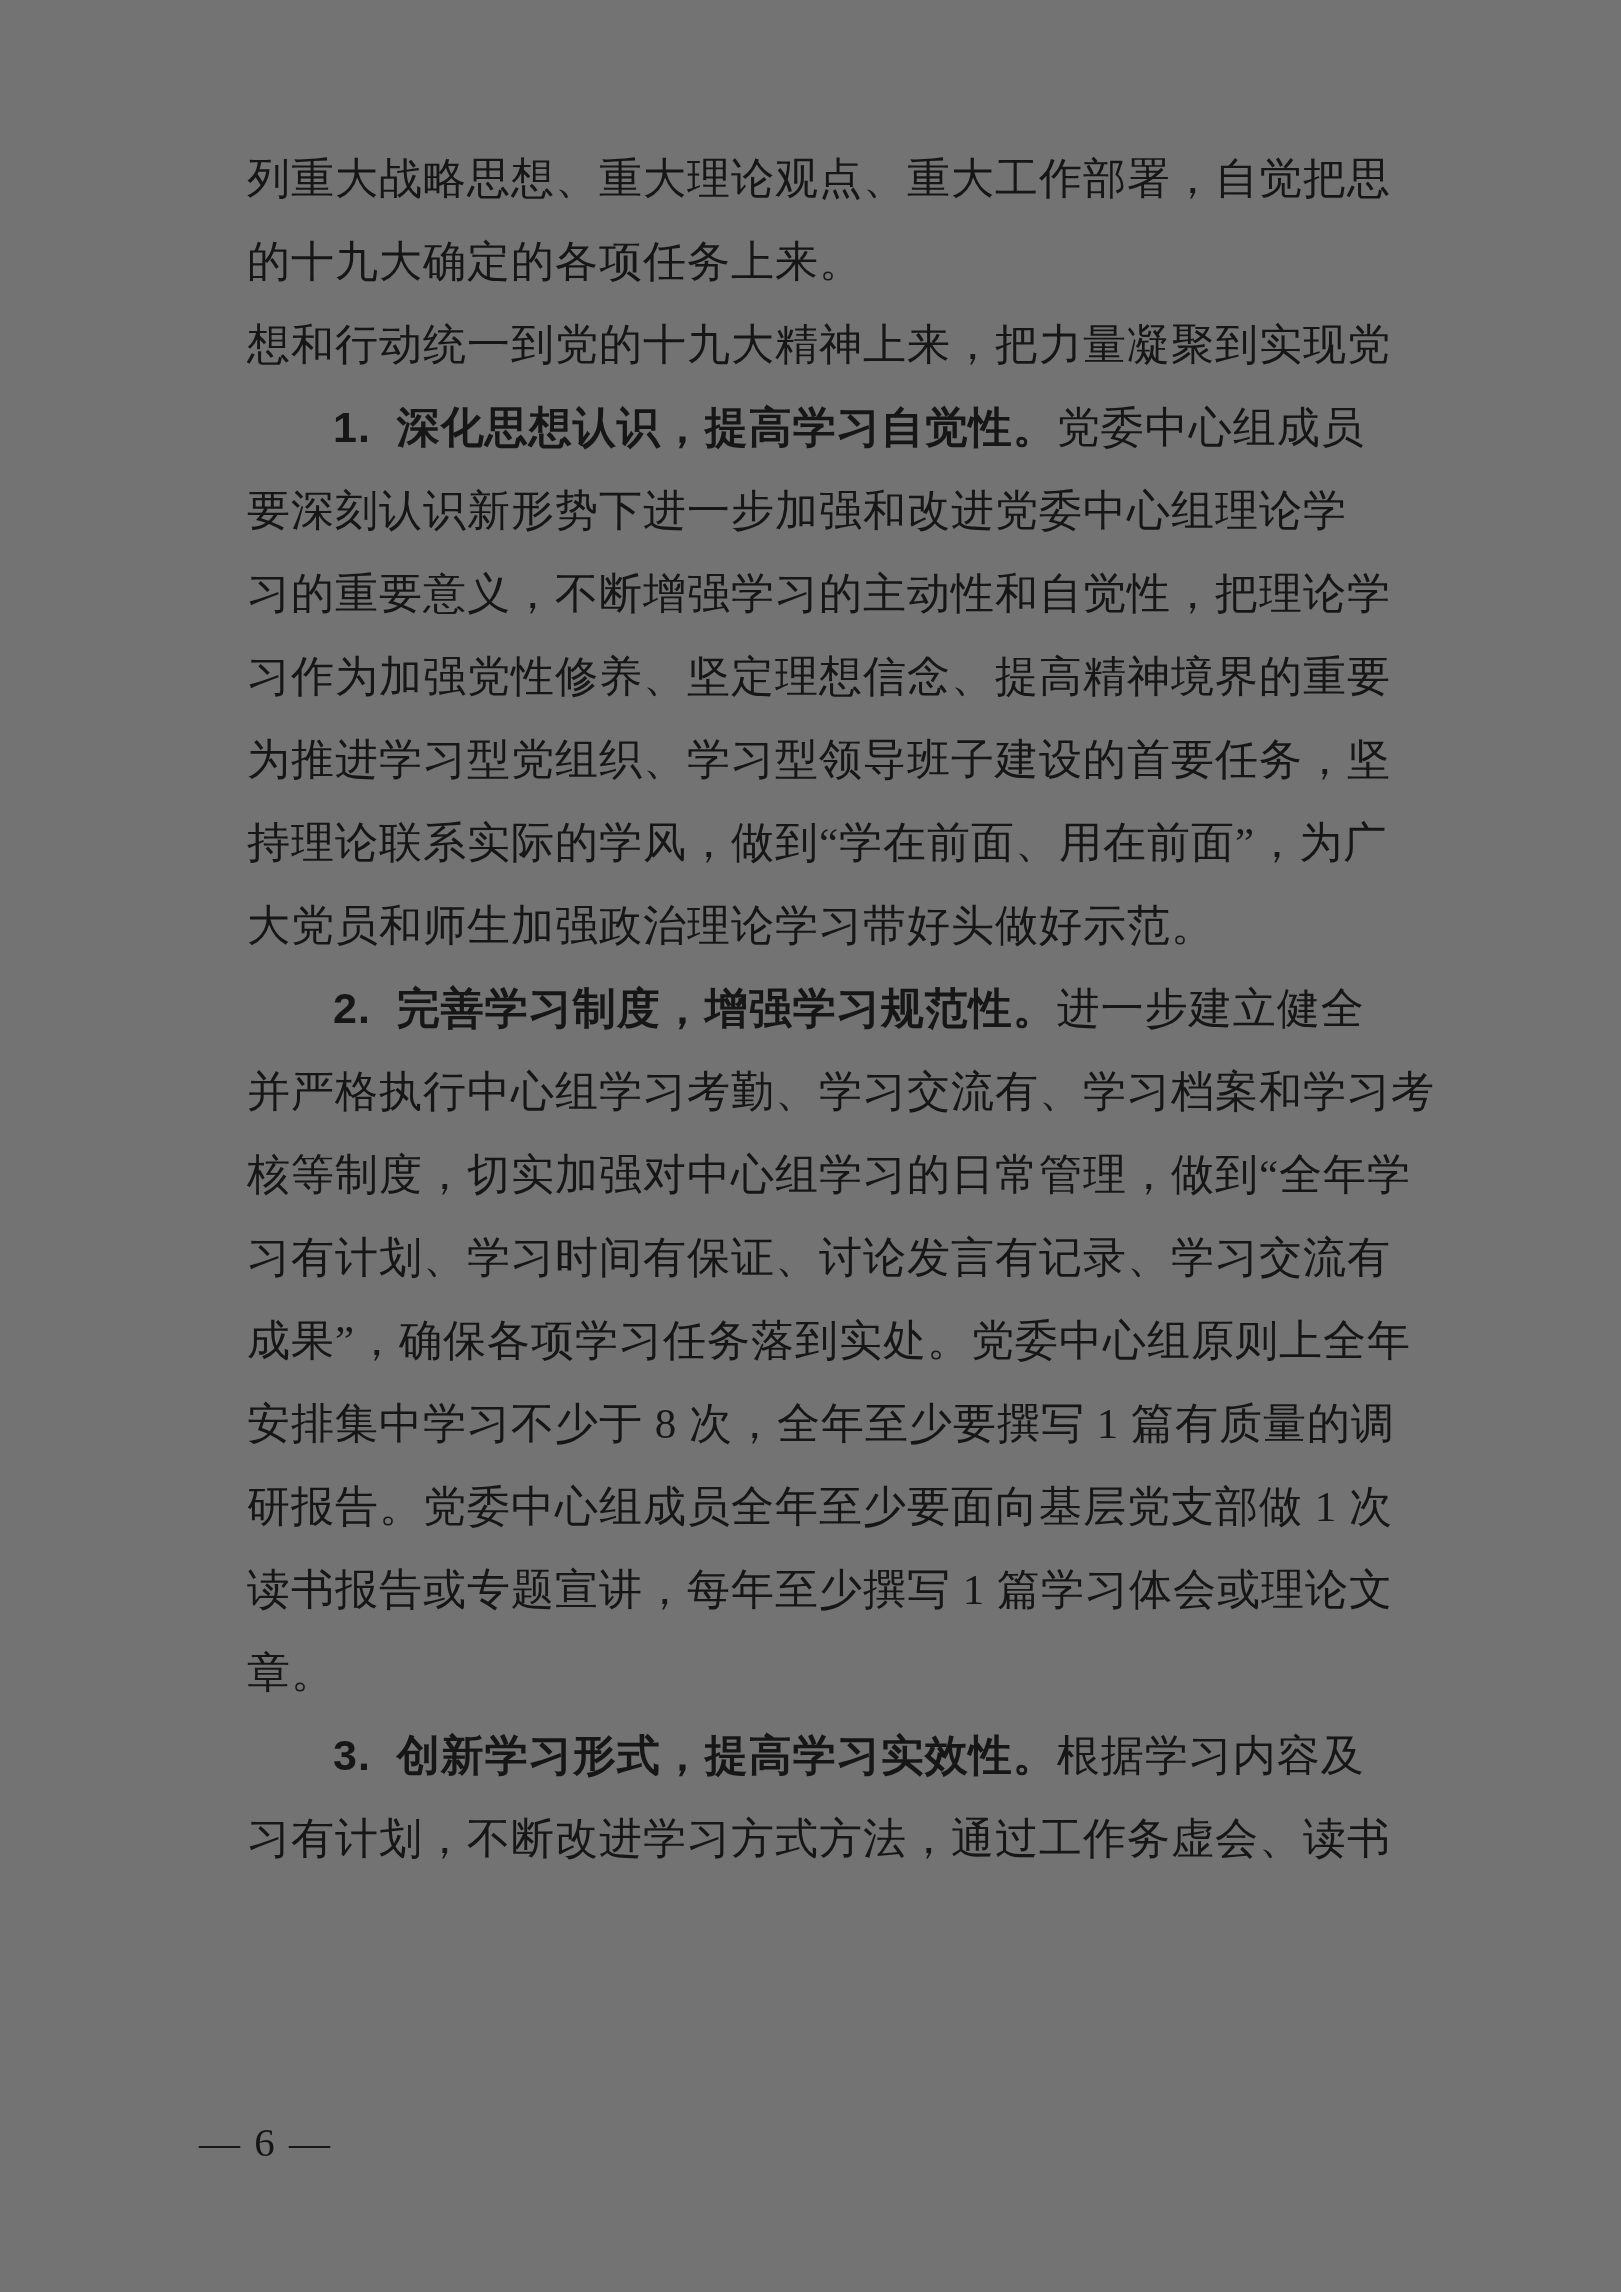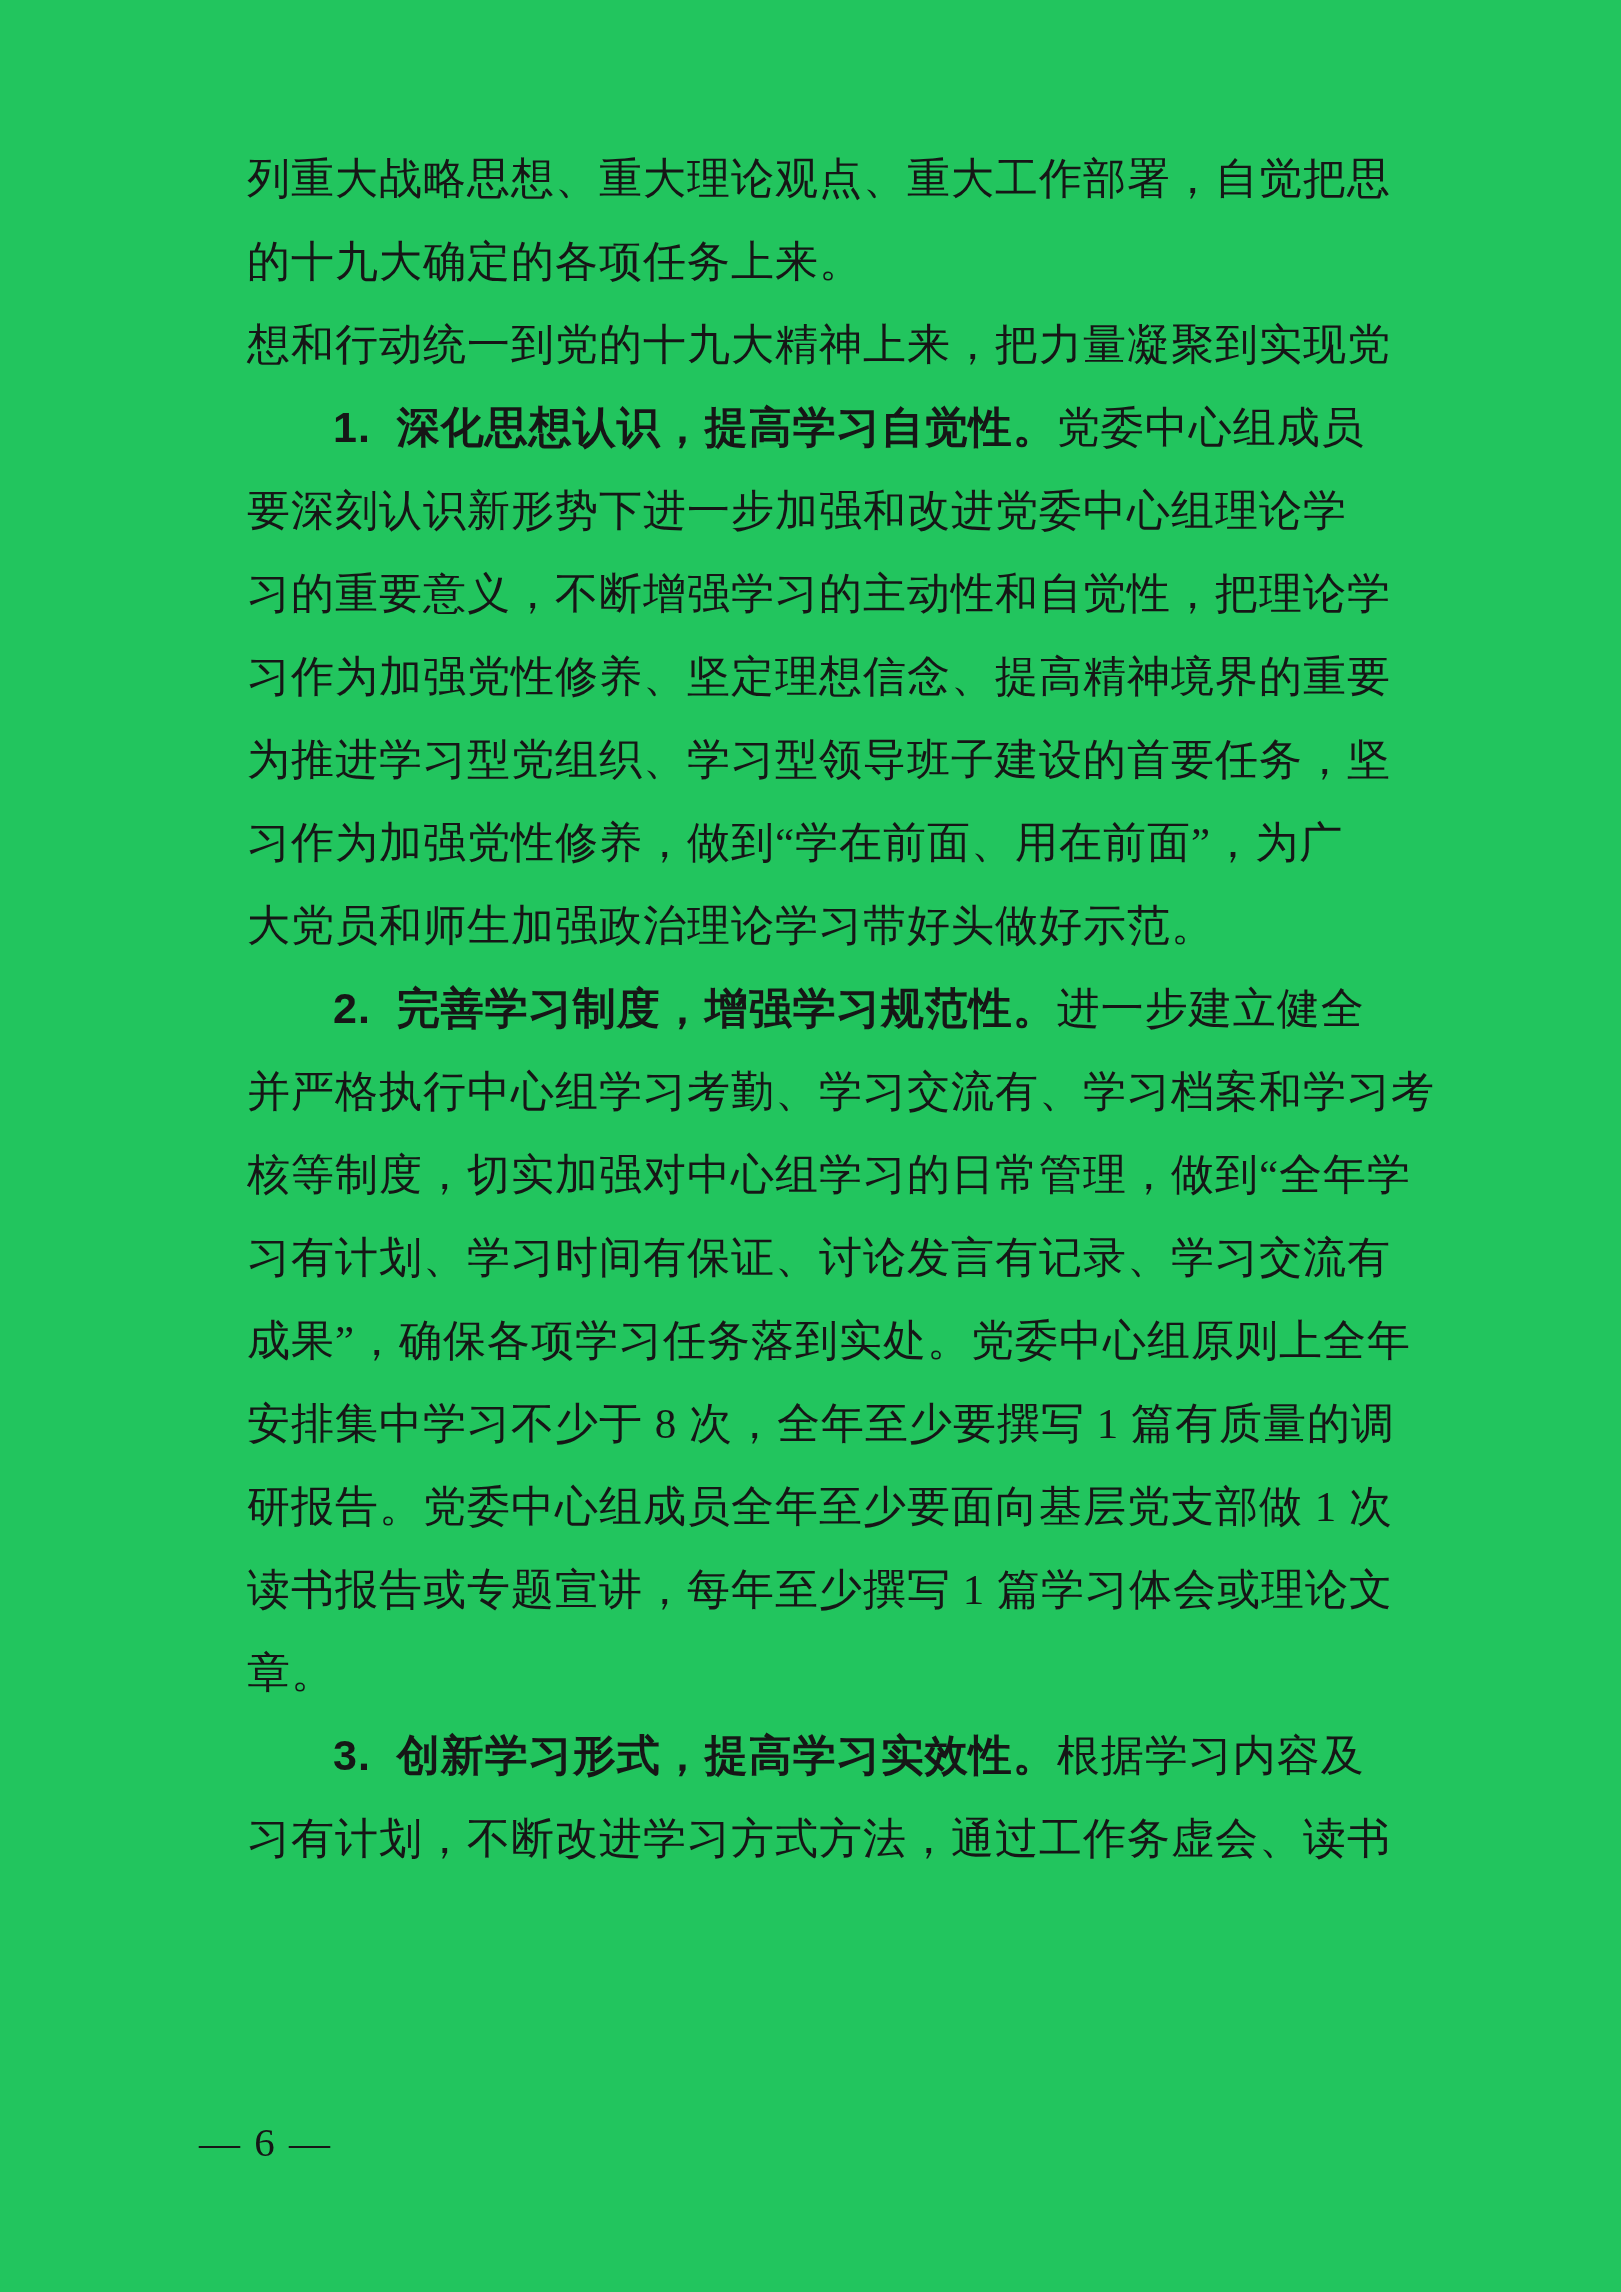--- a/index.html
+++ b/index.html
@@ -4,21 +4,21 @@
   <style>
     html, body {
       margin: 0;
       padding: 0;
       background: #ffffff;
     }
     .page {
       position: relative;
       width: 1621px;
       height: 2293px;
-      background: #22c55e;
+      background: #737373;
       overflow: hidden;
       font-family: "Liberation Serif", "DejaVu Serif", serif;
       color: #161616;
     }
     .body-text {
       position: absolute;
       left: 247px;
       top: 137px;
       width: 1137px;
     }
@@ -60,21 +60,21 @@
 <div class="page">
   <div class="body-text" id="body-text">
       <div class="line"><span class="seg-regular">列重大战略思想、重大理论观点、重大工作部署，自觉把思</span></div>
       <div class="line"><span class="seg-regular">的十九大确定的各项任务上来。</span></div>
       <div class="line"><span class="seg-regular">想和行动统一到党的十九大精神上来，把力量凝聚到实现党</span></div>
       <div class="line indent"><span class="seg-bold">1.  深化思想认识，提高学习自觉性。</span><span class="seg-regular">党委中心组成员</span></div>
       <div class="line"><span class="seg-regular">要深刻认识新形势下进一步加强和改进党委中心组理论学</span></div>
       <div class="line"><span class="seg-regular">习的重要意义，不断增强学习的主动性和自觉性，把理论学</span></div>
       <div class="line"><span class="seg-regular">习作为加强党性修养、坚定理想信念、提高精神境界的重要</span></div>
       <div class="line"><span class="seg-regular">为推进学习型党组织、学习型领导班子建设的首要任务，坚</span></div>
-      <div class="line"><span class="seg-regular">习作为加强党性修养，做到“学在前面、用在前面”，为广</span></div>
+      <div class="line"><span class="seg-regular">持理论联系实际的学风，做到“学在前面、用在前面”，为广</span></div>
       <div class="line"><span class="seg-regular">大党员和师生加强政治理论学习带好头做好示范。</span></div>
       <div class="line indent"><span class="seg-bold">2.  完善学习制度，增强学习规范性。</span><span class="seg-regular">进一步建立健全</span></div>
       <div class="line"><span class="seg-regular">并严格执行中心组学习考勤、学习交流有、学习档案和学习考</span></div>
       <div class="line"><span class="seg-regular">核等制度，切实加强对中心组学习的日常管理，做到“全年学</span></div>
       <div class="line"><span class="seg-regular">习有计划、学习时间有保证、讨论发言有记录、学习交流有</span></div>
       <div class="line"><span class="seg-regular">成果”，确保各项学习任务落到实处。党委中心组原则上全年</span></div>
       <div class="line"><span class="seg-regular">安排集中学习不少于 8 次，全年至少要撰写 1 篇有质量的调</span></div>
       <div class="line"><span class="seg-regular">研报告。党委中心组成员全年至少要面向基层党支部做 1 次</span></div>
       <div class="line"><span class="seg-regular">读书报告或专题宣讲，每年至少撰写 1 篇学习体会或理论文</span></div>
       <div class="line"><span class="seg-regular">章。</span></div>

